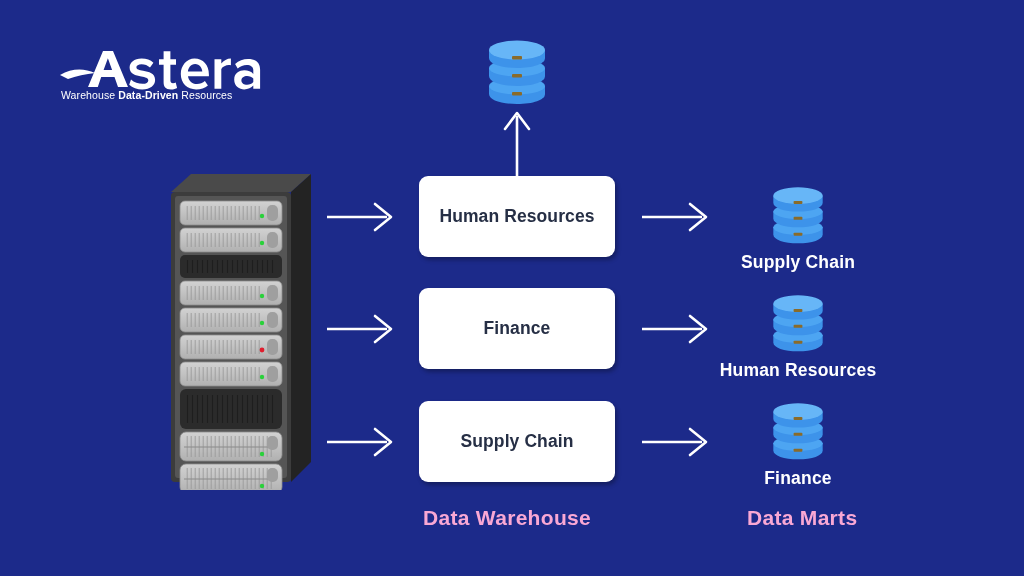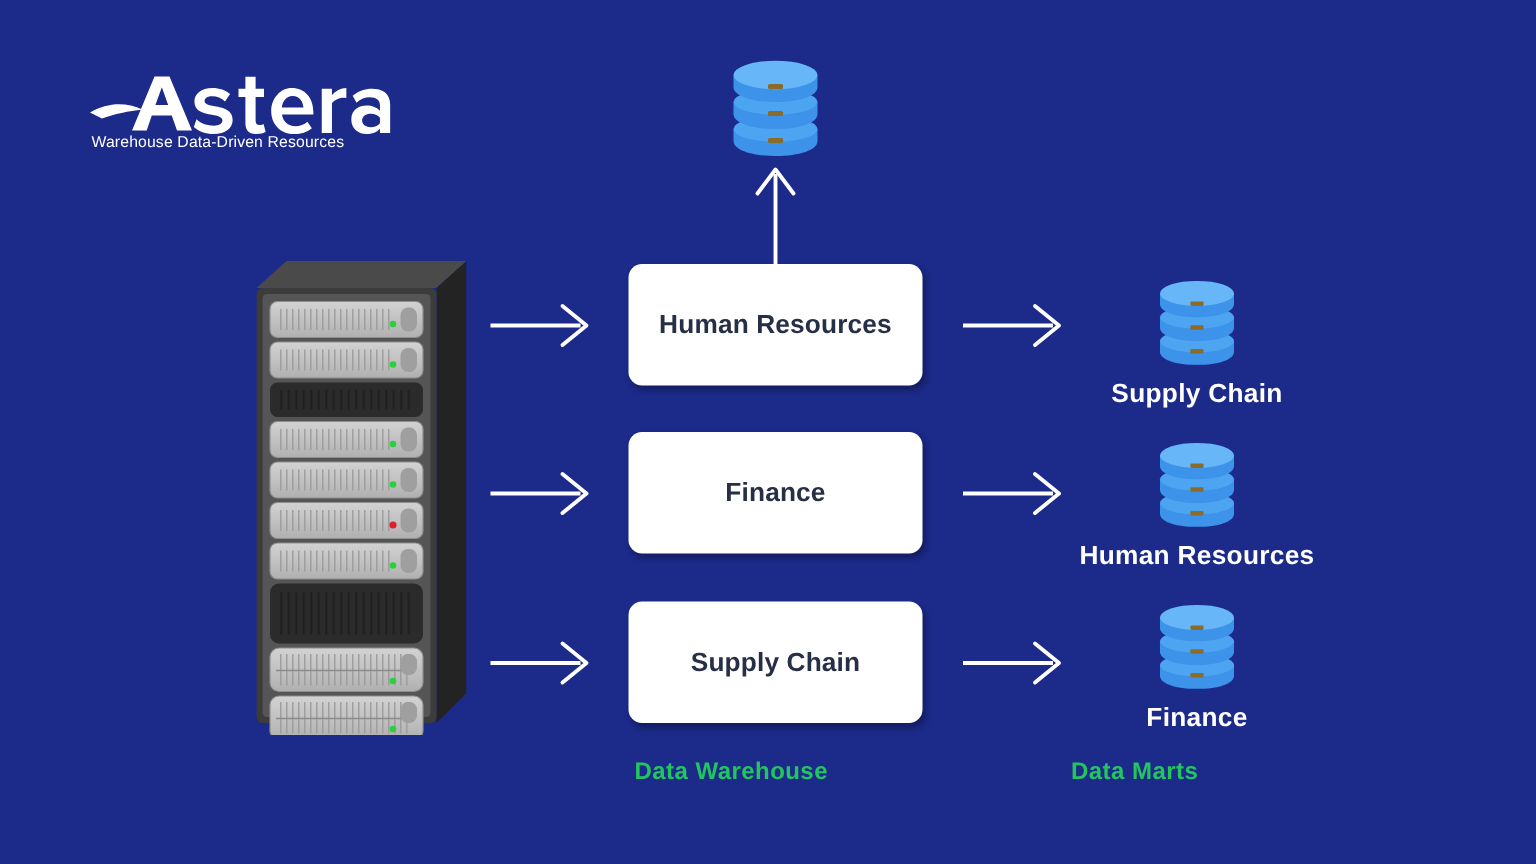--- a/index.html
+++ b/index.html
@@ -34,21 +34,21 @@
   #logo-tagline {
     position: absolute;
     left: 3px;
     top: 43px;
     width: 205px;
     font-size: 10.5px;
     color: #ffffff;
     letter-spacing: 0.1px;
     white-space: nowrap;
   }
-  #logo-tagline .bold { font-weight: normal; }
+  #logo-tagline .bold { font-weight: bold; }
 
   
   #server-rack {
     position: absolute;
     left: 166px;
     top: 170px;
     width: 145px;
     height: 320px;
   }
 
@@ -121,28 +121,28 @@
     position: absolute;
     left: 500px;
     top: 110px;
     width: 34px;
     height: 68px;
   }
 
   
   .caption {
     position: absolute;
-    font-size: 16px;
+    font-size: 21px;
     font-weight: bold;
-    color: #22c55e;
+    color: #f9a8d4;
     letter-spacing: 0.3px;
     white-space: nowrap;
   }
   #caption-warehouse { left: 423px; top: 506px; }
-  #caption-marts { left: 714px; top: 506px; }
+  #caption-marts { left: 747px; top: 506px; }
 </style>
 </head>
 <body>
 
 <div id="canvas">
 
   <div id="logo">
     <svg id="logo-wordmark" viewBox="0 0 210 44">
 
       <path d="M2 29 C14 22 26 22 37 27 C28 28 18 30 10 33 Z" fill="#ffffff"></path>

